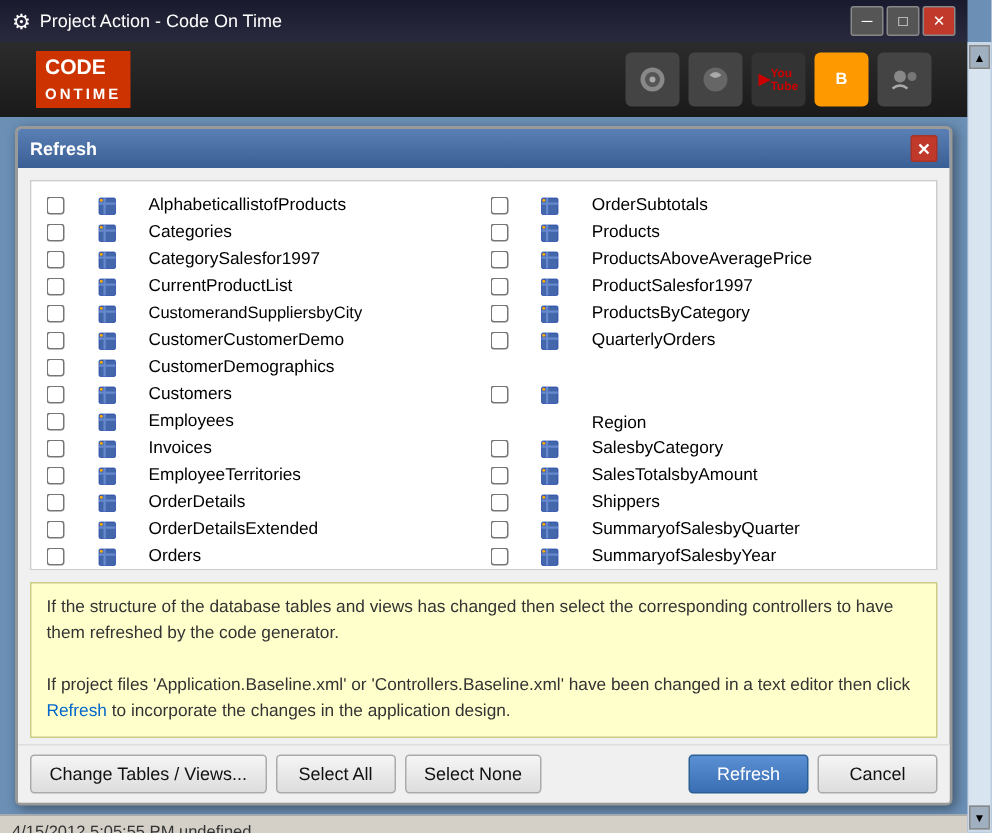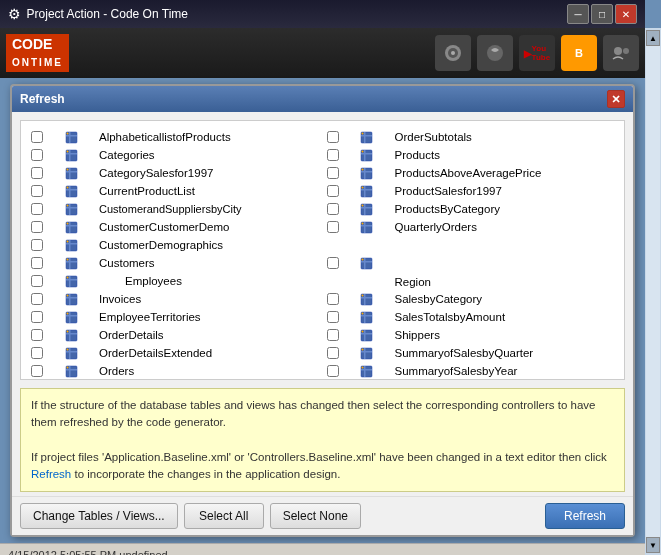--- a/index.html
+++ b/index.html
@@ -46,21 +46,21 @@
     .title-btn.close { background: #c0392b; }
     .title-btn.maximize { background: #555; }
     .title-btn.minimize { background: #555; }
 
     
     .app-header {
       background: linear-gradient(to bottom, #2c2c2c, #1a1a1a);
       height: 50px;
       display: flex;
       align-items: center;
-      padding: 0 6px;
+      padding: 0 24px;
       gap: 8px;
     }
     .logo-area {
       display: flex;
       flex-direction: column;
       align-items: flex-start;
     }
     .logo-box {
       background: #cc3300;
       color: white;
@@ -391,21 +391,21 @@
             <div class="check-item">
               <input type="checkbox" style="">
               <span class="item-icon">
                 <svg width="13" height="13" viewBox="0 0 13 13">
       <rect x="1" y="1" width="11" height="11" rx="1" fill="#4466aa" stroke="#2244aa" stroke-width="0.5"></rect>
       <rect x="1" y="4" width="11" height="1.5" fill="#6688cc"></rect>
       <rect x="4" y="1" width="1.5" height="11" fill="#6688cc"></rect>
       <circle cx="2.5" cy="2.5" r="1" fill="#ffaa00"></circle>
     </svg>
               </span>
-              <span style="font-size: 11.5px; margin-left: 26px;">Employees</span>
+              <span style="font-size: 11.5px;">Employees</span>
             </div>
             <div class="check-item">
               <input type="checkbox" style="">
               <span class="item-icon">
                 <svg width="13" height="13" viewBox="0 0 13 13">
       <rect x="1" y="1" width="11" height="11" rx="1" fill="#4466aa" stroke="#2244aa" stroke-width="0.5"></rect>
       <rect x="1" y="4" width="11" height="1.5" fill="#6688cc"></rect>
       <rect x="4" y="1" width="1.5" height="11" fill="#6688cc"></rect>
       <circle cx="2.5" cy="2.5" r="1" fill="#ffaa00"></circle>
     </svg>
@@ -638,20 +638,21 @@
         <br><br>
         <span>If project files 'Application.Baseline.xml' or 'Controllers.Baseline.xml' have been changed in a text editor then click </span><span style="color:#0066cc; text-decoration:none; cursor:pointer;">Refresh</span><span> to incorporate the changes in the application design.</span>
       </div>
 
       <div class="button-bar">
         <button class="btn">Change Tables / Views...</button>
         <button class="btn">Select All</button>
         <button class="btn">Select None</button>
         <div class="btn-spacer"></div>
         <button class="btn primary">Refresh</button>
+        <button class="btn">Cancel</button>
       </div>
     </div>
 
     <div class="status-bar">
       <span>4/15/2012 5:05:55 PM undefined</span>
     </div>
   </div>
 
   <div class="outer-scrollbar">
     <div style="width:14px; height:16px; background:#a0b0c0; border:1px solid #888; margin-top:2px; display:flex; align-items:center; justify-content:center; font-size:8px; cursor:pointer;">▲</div>

